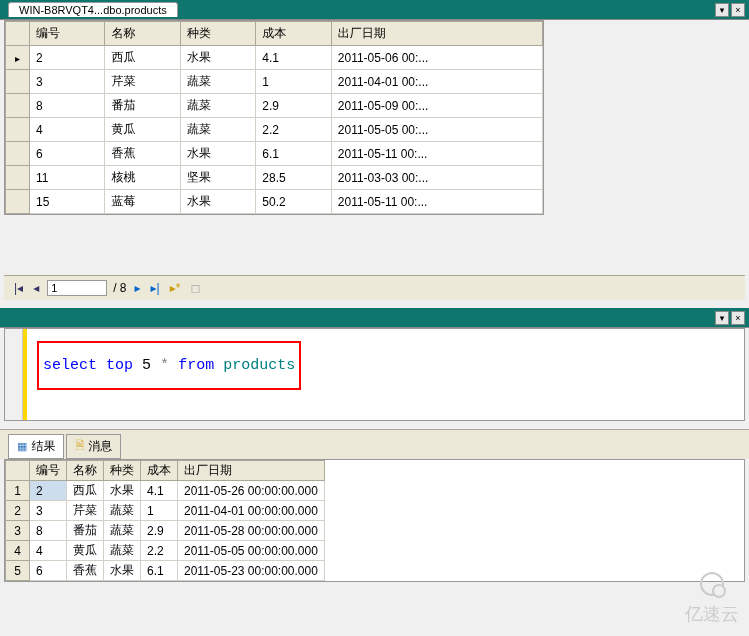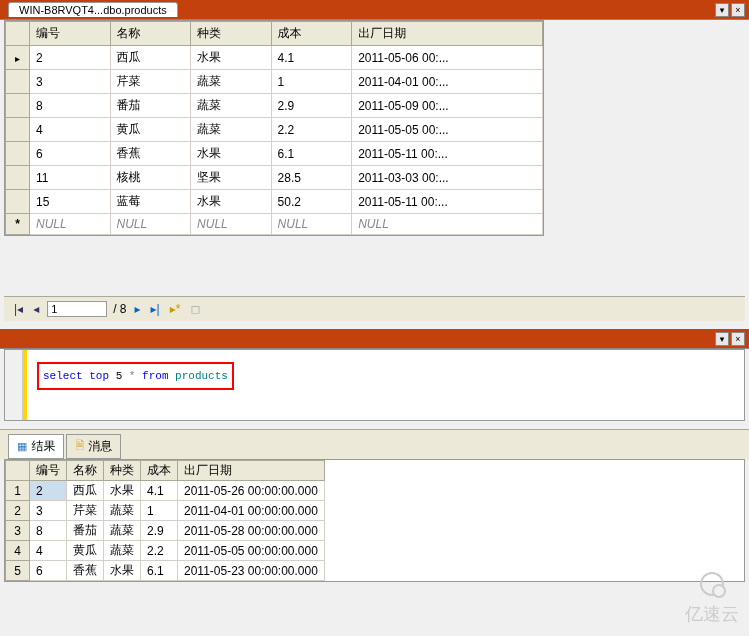--- a/index.html
+++ b/index.html
@@ -11,21 +11,21 @@
       height: 636px;
       position: relative;
       overflow: hidden;
     }
     .panel {
       background: #f0f0f0;
     }
     .tab-bar {
       display: flex;
       align-items: center;
-      background: #c2410c;
+      background: #0f766e;
       border-bottom: 1px solid #888;
       height: 20px;
       position: relative;
     }
     .tab {
       background: #e8e8e8;
       border: 1px solid #999;
       border-bottom: none;
       padding: 1px 10px;
       font-size: 11px;
@@ -137,23 +137,23 @@
       position: absolute;
       left: 18px;
       top: 0;
       bottom: 0;
       width: 4px;
       background: #ffd700;
     }
     .sql-text {
       margin-left: 24px;
       font-family: "Courier New", monospace;
-      font-size: 11px;
+      font-size: 15px;
       border: 2px solid red;
-      padding: 6px 4px;
+      padding: 14px 4px;
       display: inline-block;
     }
     .kw-blue { color: #0000ff; }
     .kw-gray { color: #808080; }
     .kw-green { color: #008080; }
     .results-tabs {
       display: flex;
       gap: 2px;
       padding: 4px 8px 0 8px;
       background: #ece9d8;
@@ -300,28 +300,20 @@
             <td>2011-03-03 00:...</td>
           </tr>
           <tr>
             <td class="row-header"></td>
             <td>15</td>
             <td>蓝莓</td>
             <td>水果</td>
             <td>50.2</td>
             <td>2011-05-11 00:...</td>
           </tr>
-          <tr>
-            <td class="row-header row-star"></td>
-            <td class="null">NULL</td>
-            <td class="null">NULL</td>
-            <td class="null">NULL</td>
-            <td class="null">NULL</td>
-            <td class="null">NULL</td>
-          </tr>
         </tbody>
     </table>
   </div>
   <div style="height: 60px;"></div>
   <div class="nav-bar">
     <button>|◂</button>
     <button>◂</button>
     <input value="1" style="">
     <span>/ 8</span>
     <button style="color:#06c">▸</button>

